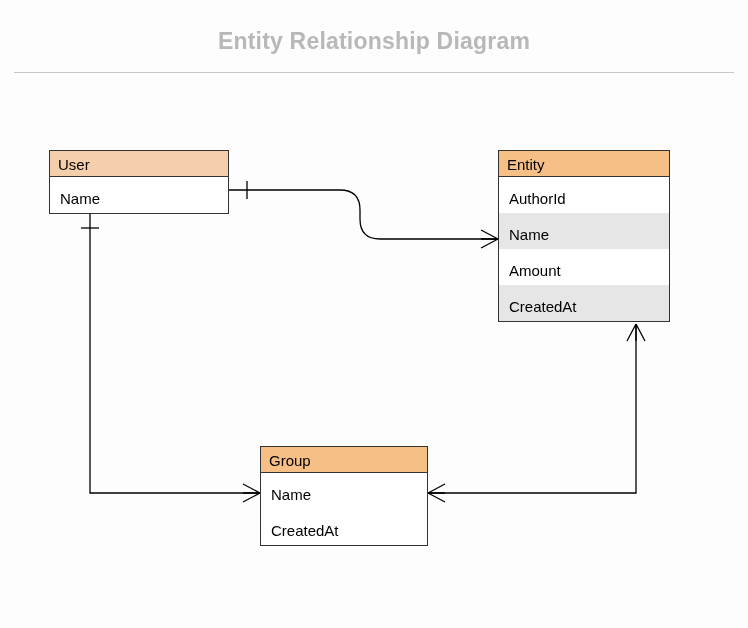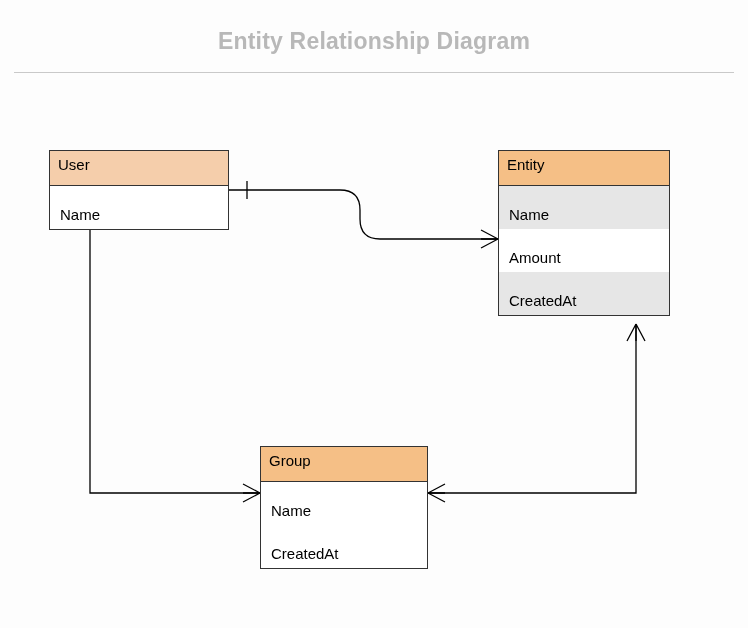--- a/index.html
+++ b/index.html
@@ -33,28 +33,28 @@
   }
   .table {
     position: absolute;
     border: 1px solid #333;
     box-sizing: border-box;
     background: #fff;
   }
   .table .thead {
     background: #f5bf86;
     border-bottom: 1px solid #333;
-    padding: 5px 8px 11px 8px;
+    padding: 5px 8px 2px 8px;
     font-size: 15px;
     color: #000;
     box-sizing: border-box;
     line-height: 18px;
   }
   .table .row {
-    padding: 20px 10px 5px 10px;
+    padding: 13px 10px 5px 10px;
     font-size: 15px;
     color: #000;
     box-sizing: border-box;
     line-height: 18px;
     background: #fff;
   }
   .table .row.alt {
     background: #e6e6e6;
   }
   
@@ -101,20 +101,21 @@
   </g>
 </svg>
 
 <div id="t-user" class="table">
   <div class="thead">User</div>
   <div class="row">Name</div>
 </div>
 
 <div id="t-entity" class="table">
   <div class="thead">Entity</div>
+  <div class="row">AuthorId</div>
   <div class="row alt">Name</div>
   <div class="row">Amount</div>
   <div class="row alt">CreatedAt</div>
 </div>
 
 <div id="t-group" class="table">
   <div class="thead">Group</div>
   <div class="row">Name</div>
   <div class="row">CreatedAt</div>
 </div>

